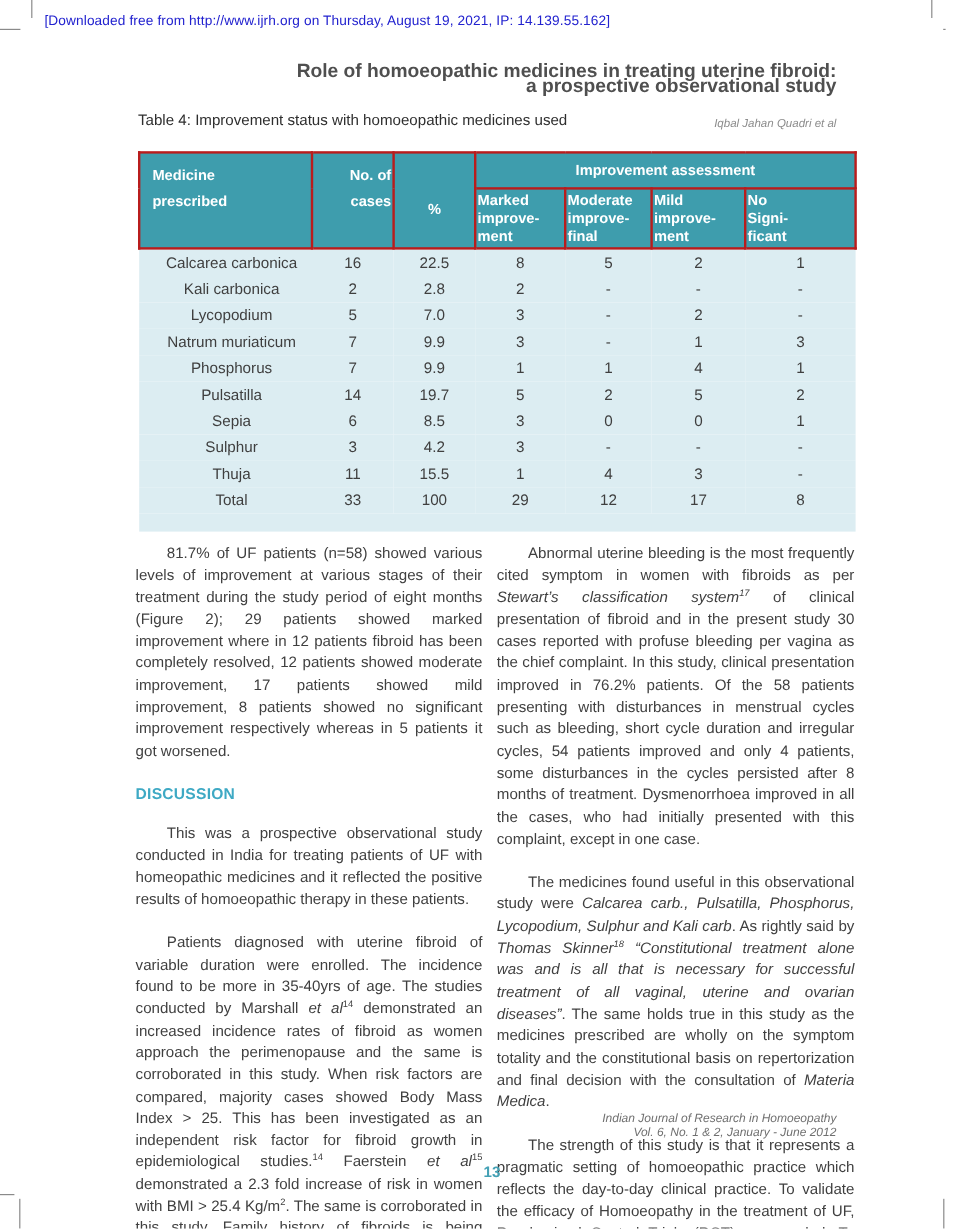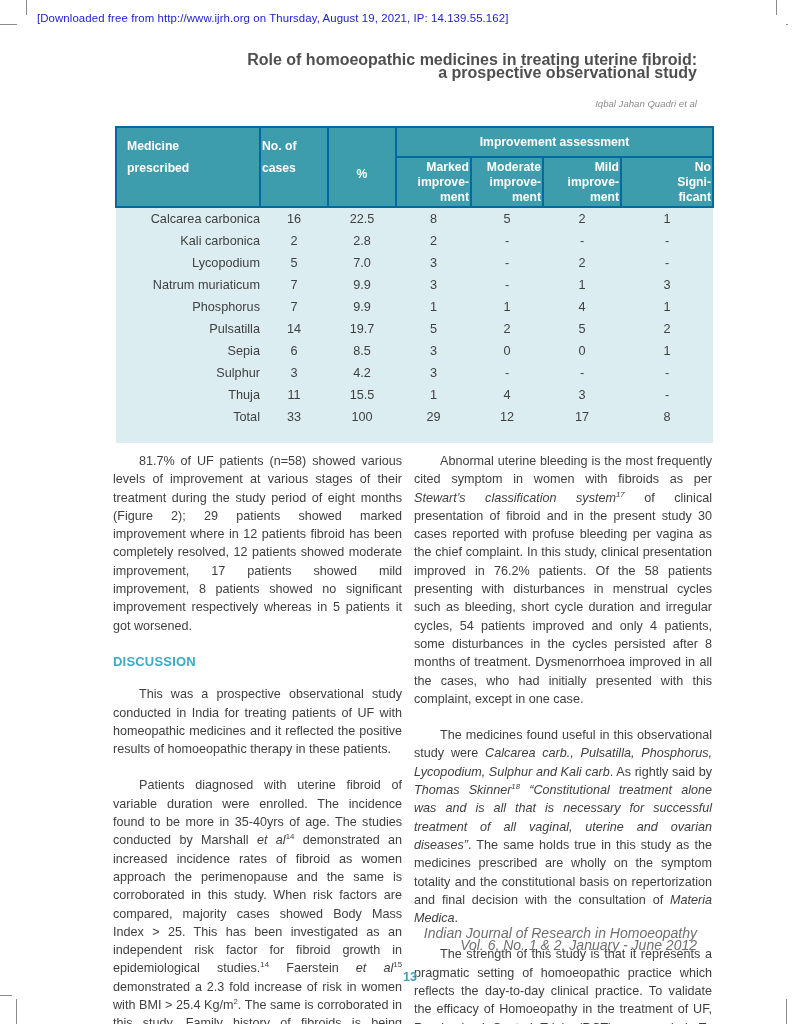--- a/index.html
+++ b/index.html
@@ -18,46 +18,46 @@
   .running-head .rh-line{font-size:16px;font-weight:bold;line-height:12.5px;}
   .running-author{margin-top:19px;font-size:9.6px;font-style:italic;color:#8c8c8c;}
 
   
   .table-caption{position:absolute;left:115px;top:93px;font-size:12.6px;color:#2e2e2e;}
 
   
   .tbl-wrap{position:absolute;left:115px;top:126px;width:597px;}
   table{border-collapse:collapse;table-layout:fixed;width:597px;}
   thead th{background:var(--table-header-bg,#3e9dad);color:#fff;font-weight:bold;
-        font-size:12.2px;border:2px solid #0369a1;white-space:pre-line;}
+        font-size:12.2px;border:2px solid #b91c1c;white-space:pre-line;}
   th.h-group{height:26px;text-align:center;vertical-align:middle;}
   th.h-med{text-align:left;vertical-align:top;padding:7px 0 0 10px;line-height:22px;}
-  th.h-cases{text-align:left;vertical-align:top;padding-top:7px;line-height:22px;}
+  th.h-cases{text-align:right;vertical-align:top;padding-top:7px;line-height:22px;}
   th.h-pct{text-align:center;vertical-align:middle;padding-top:14px;}
-  th.h-sub{height:46px;text-align:right;vertical-align:middle;line-height:15px;}
+  th.h-sub{height:46px;text-align:left;vertical-align:middle;line-height:15px;}
   tbody td{background:var(--table-body-bg,#dcedf2);color:#3f3f3f;font-size:12.7px;
         text-align:center;height:22px;padding:0;}
-  tbody td:first-child{text-align:right;padding-left:10px;}
+  tbody td:first-child{text-align:center;padding-left:10px;}
   tbody tr.spacer-row td{height:15px;}
 
   
   .col{position:absolute;top:452px;color:#3f3f3f;font-size:12.6px;line-height:18.3px;
         text-align:justify;}
   .col-left{left:113px;width:289px;}
   .col-right{left:414px;width:298px;}
   .body-p{margin:0 0 18px 0;text-indent:26px;}
   .body-p sup{font-size:.62em;line-height:0;}
   .section-heading{margin:12px 0 14px 0;font-size:13px;font-weight:bold;
         color:var(--accent-teal,#3ea9c4);letter-spacing:.2px;}
 
   
   .page-number{position:absolute;left:403px;top:970px;font-size:12.6px;font-weight:bold;
         color:var(--page-num-teal,#44a1b5);}
   .journal-footer{position:absolute;right:91px;top:927px;text-align:right;
-        font-size:14px;font-style:italic;color:#707070;line-height:12px;margin-left:24px;}
+        font-size:10px;font-style:italic;color:#707070;line-height:12px;margin-left:24px;}
 </style>
 </head>
 <body>
 
 <div class="page">
 
   <div class="mark" style="left:26px;top:0;width:1px;height:15px;"></div>
   <div class="mark" style="left:0;top:24px;width:17px;height:1px;"></div>
   <div class="mark" style="left:776px;top:0;width:1px;height:15px;"></div>
   <div class="mark" style="left:786px;top:24px;width:17px;height:1px;"></div>
@@ -67,20 +67,21 @@
   <div class="mark" style="left:786px;top:999px;width:1px;height:25px;"></div>
 
   <div class="download-note">[Downloaded free from http://www.ijrh.org on Thursday, August 19, 2021, IP: 14.139.55.162]</div>
 
   <div class="running-head">
     <div class="rh-line">Role of homoeopathic medicines in treating uterine fibroid:</div>
     <div class="rh-line">a prospective observational study</div>
     <div class="running-author">Iqbal Jahan Quadri et al</div>
   </div>
 
+  <div class="table-caption">Table 4: Improvement status with homoeopathic medicines used</div>
 
   <div class="tbl-wrap">
     <table>
       <colgroup>
         <col style="width:144px">
           <col style="width:68px">
           <col style="width:68px">
         <col style="width:75px">
           <col style="width:72px">
           <col style="width:78px">
@@ -94,21 +95,21 @@
 cases</th>
           <th rowspan="2" class="h-pct">%</th>
           <th colspan="4" class="h-group">Improvement assessment</th>
         </tr>
         <tr>
           <th class="h-sub">Marked
 improve-
 ment</th>
           <th class="h-sub">Moderate
 improve-
-ment</th>
+final</th>
           <th class="h-sub">Mild
 improve-
 ment</th>
           <th class="h-sub">No
 Signi-
 ficant</th>
         </tr>
       </thead>
       <tbody>
           <tr>

